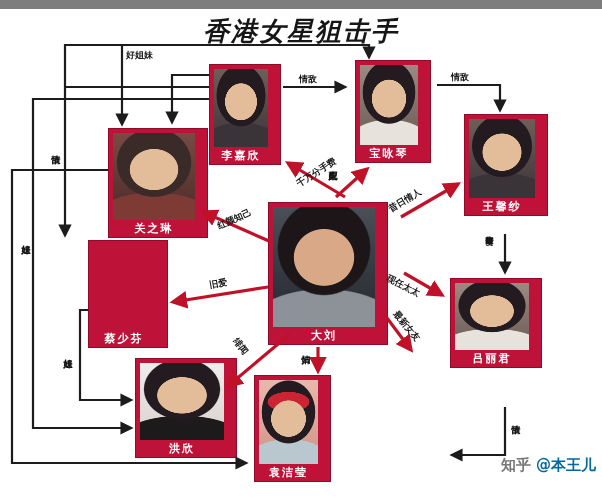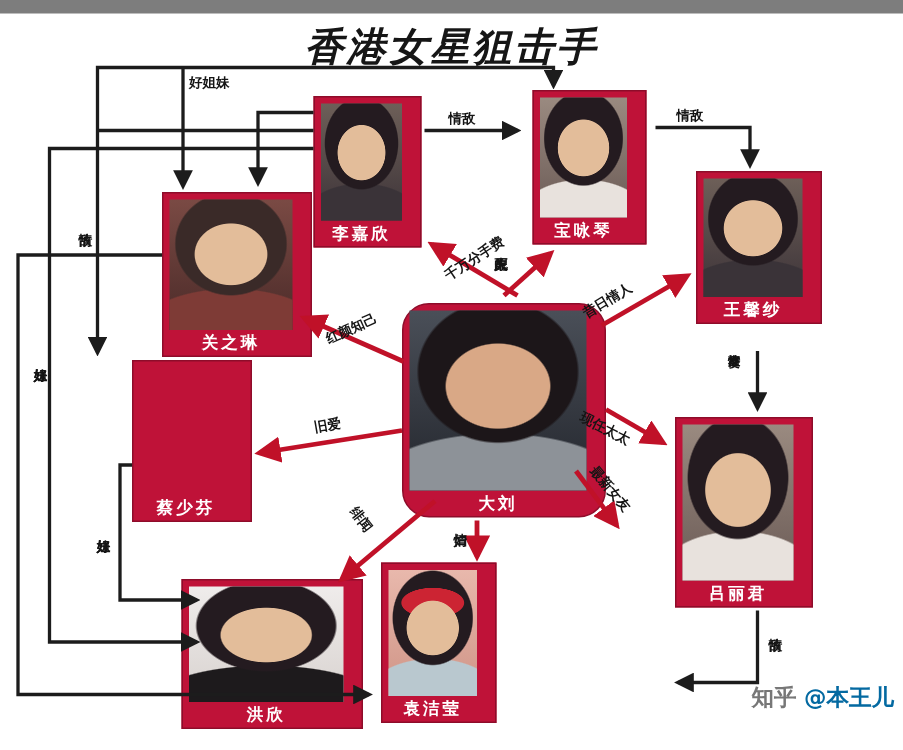--- a/index.html
+++ b/index.html
@@ -64,31 +64,31 @@
   <div class="card" style="left:108px;top:128px;width:100px;height:110px;">
     <div class="photo p-warm"></div>
     <div class="namebar">关之琳</div>
   </div>
 
   <div class="card" style="left:88px;top:240px;width:80px;height:108px;">
     <div class="photo p-pink"></div>
     <div class="namebar">蔡少芬</div>
   </div>
 
-  <div class="card" style="left:268px;top:202px;width:136px;height:143px;border-radius:18px;">
+  <div class="card" style="left:268px;top:202px;width:120px;height:143px;">
     <div class="photo p-man"></div>
     <div class="namebar">大刘</div>
   </div>
 
-  <div class="card" style="left:450px;top:278px;width:92px;height:127px;">
+  <div class="card" style="left:450px;top:278px;width:92px;height:90px;">
     <div class="photo p-light"></div>
     <div class="namebar">吕丽君</div>
   </div>
 
-  <div class="card" style="left:121px;top:358px;width:121px;height:100px;margin-top:28px;">
+  <div class="card" style="left:135px;top:358px;width:102px;height:100px;">
     <div class="photo p-white"></div>
     <div class="namebar">洪欣</div>
   </div>
 
   <div class="card" style="left:254px;top:375px;width:77px;height:107px;">
     <div class="photo p-redband"></div>
     <div class="namebar">袁洁莹</div>
   </div>
 
 

